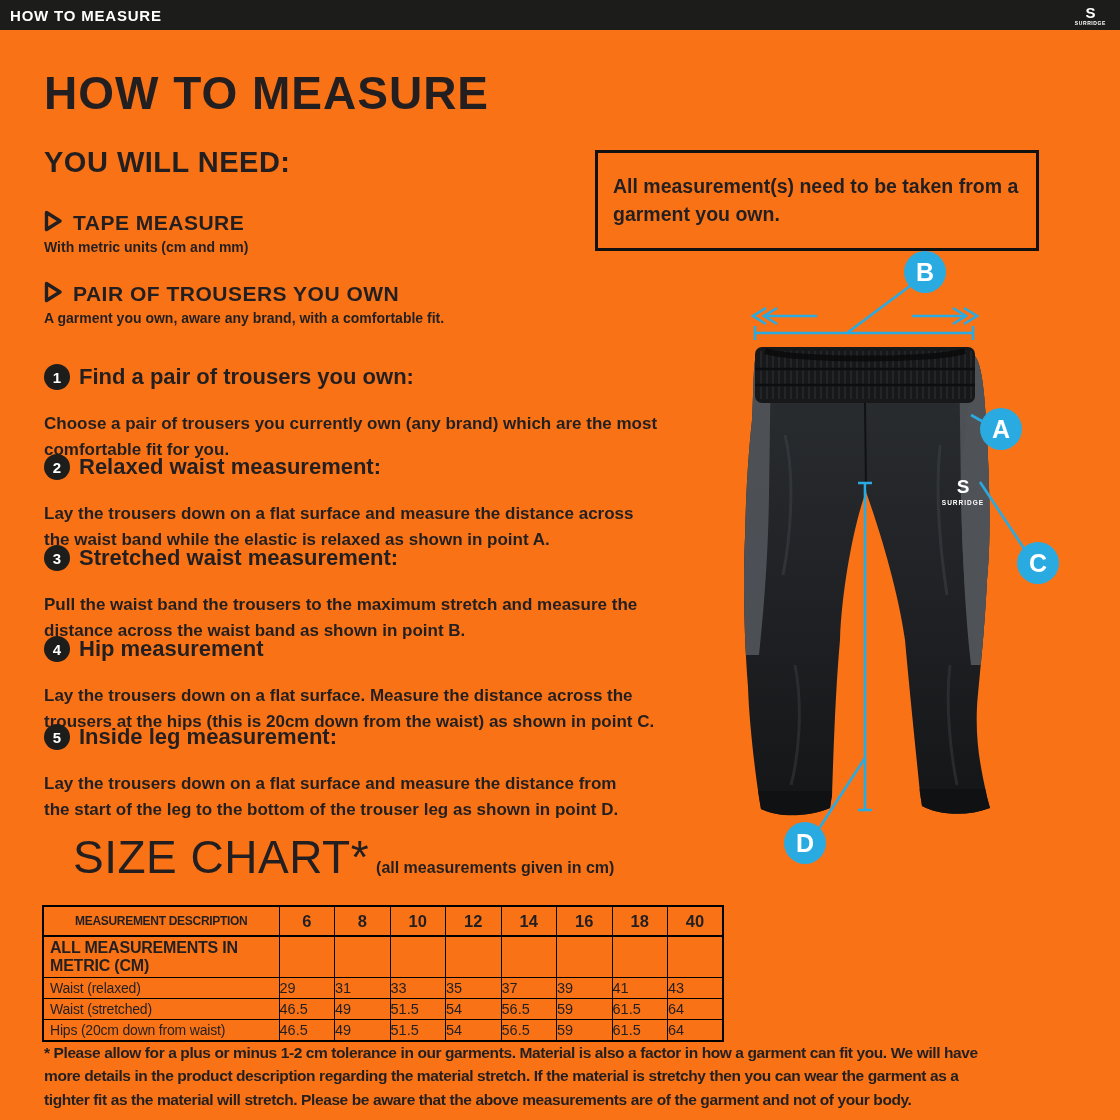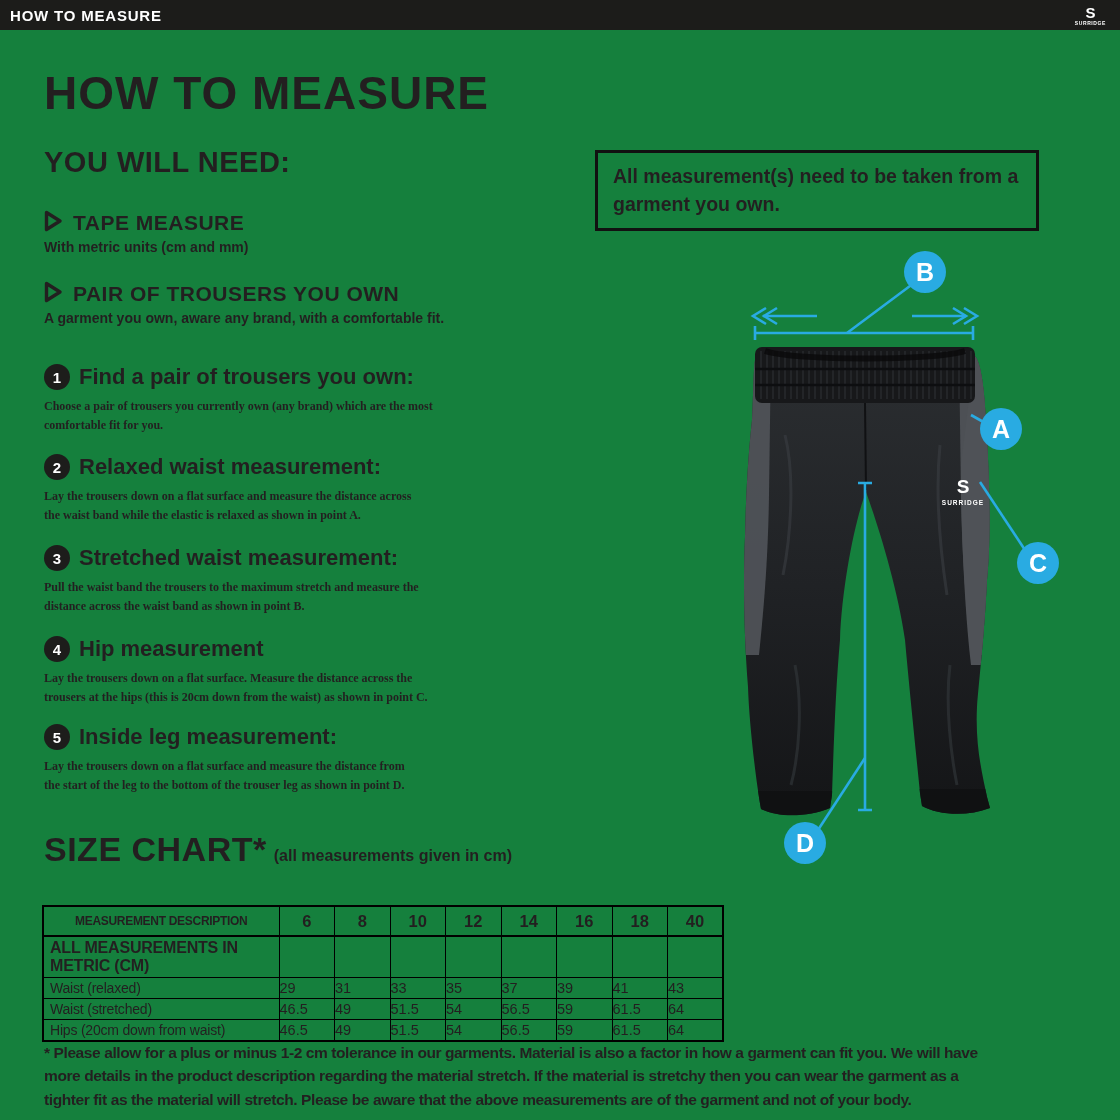--- a/index.html
+++ b/index.html
@@ -1,18 +1,18 @@
 <!DOCTYPE html>
 <html><head>
 <meta charset="utf-8">
 <style>
   * { margin:0; padding:0; box-sizing:border-box; }
   html,body { background:#ffffff; }
   body { font-family:"Liberation Sans", sans-serif; color:#231f20; }
-  .page { position:relative; width:1120px; height:1120px; overflow:hidden; background:#15803d; }
+  .page { position:relative; width:1120px; height:1120px; overflow:hidden; background:#f97316; }
 
   
   .topbar { position:absolute; left:0; top:0; width:1120px; height:30px; background:#1c1c1a;
             display:flex; align-items:center; justify-content:space-between; padding:0 10px; }
   .topbar-title { color:#fff; font-size:15px; font-weight:bold; letter-spacing:.8px; }
   .topbar-logo { display:flex; flex-direction:column; align-items:center; line-height:1; margin-right:4px; }
   .topbar-logo .s { color:#fff; font-size:15px; font-weight:bold; }
   .topbar-logo .w { color:#fff; font-size:5px; font-weight:bold; letter-spacing:.6px; margin-top:1px; }
 
   .abs { position:absolute; }
@@ -22,28 +22,28 @@
 
   .need-item { display:flex; align-items:center; gap:10px; }
   .need-label { font-size:21px; font-weight:bold; letter-spacing:.5px; }
   .need-desc  { font-size:14px; font-weight:bold; margin-top:3px; }
 
   .step-head { display:flex; align-items:center; gap:9px; }
   .step-num { width:26px; height:26px; border-radius:50%; background:#1d1d1b; color:#fff;
               display:flex; align-items:center; justify-content:center;
               font-size:15px; font-weight:bold; flex:0 0 26px; }
   .step-title { font-size:22px; font-weight:bold; }
-  .step-body { font-size:12px; font-weight:bold; line-height:1.55; margin-top:7px;
-               white-space:pre-line; width:630px;font-family:Liberation Serif, serif; }
-
-  .callout { border:3px solid #111; padding:10px 15px; width:444px; min-height:80px;
+  .step-body { font-size:17px; font-weight:bold; line-height:1.55; margin-top:21px;
+               white-space:pre-line; width:630px; }
+
+  .callout { border:3px solid #111; padding:20px 15px; width:444px; min-height:80px;
              font-size:19.5px; font-weight:bold; line-height:1.42; white-space:pre-line; }
 
   .sizechart-head { display:flex; align-items:baseline; gap:7px; }
-  .sizechart-head .big { font-size:34px; font-weight:bold; letter-spacing:.5px; }
+  .sizechart-head .big { font-size:46px; font-weight:normal; letter-spacing:.5px;margin-left:29px; }
   .sizechart-head .small { font-size:16px; font-weight:bold; }
 
   table.size { border-collapse:collapse; table-layout:fixed; width:682px; }
   table.size td, table.size th { border:1.5px solid #000; overflow:hidden; }
   table.size th { border-bottom:2.5px solid #000; }
   table.size { border:2.5px solid #000; }
   th.desc { text-align:center; padding:3px 6px; font-size:12px; letter-spacing:-.3px; height:30px; }
   th.sz   { text-align:center; font-size:16.5px; }
   td.note { font-size:16px; font-weight:bold; padding:2px 6px; height:18px; letter-spacing:-.2px; }
   td.lbl  { font-size:14px; padding:1px 6px; height:21px; letter-spacing:-.2px; }

